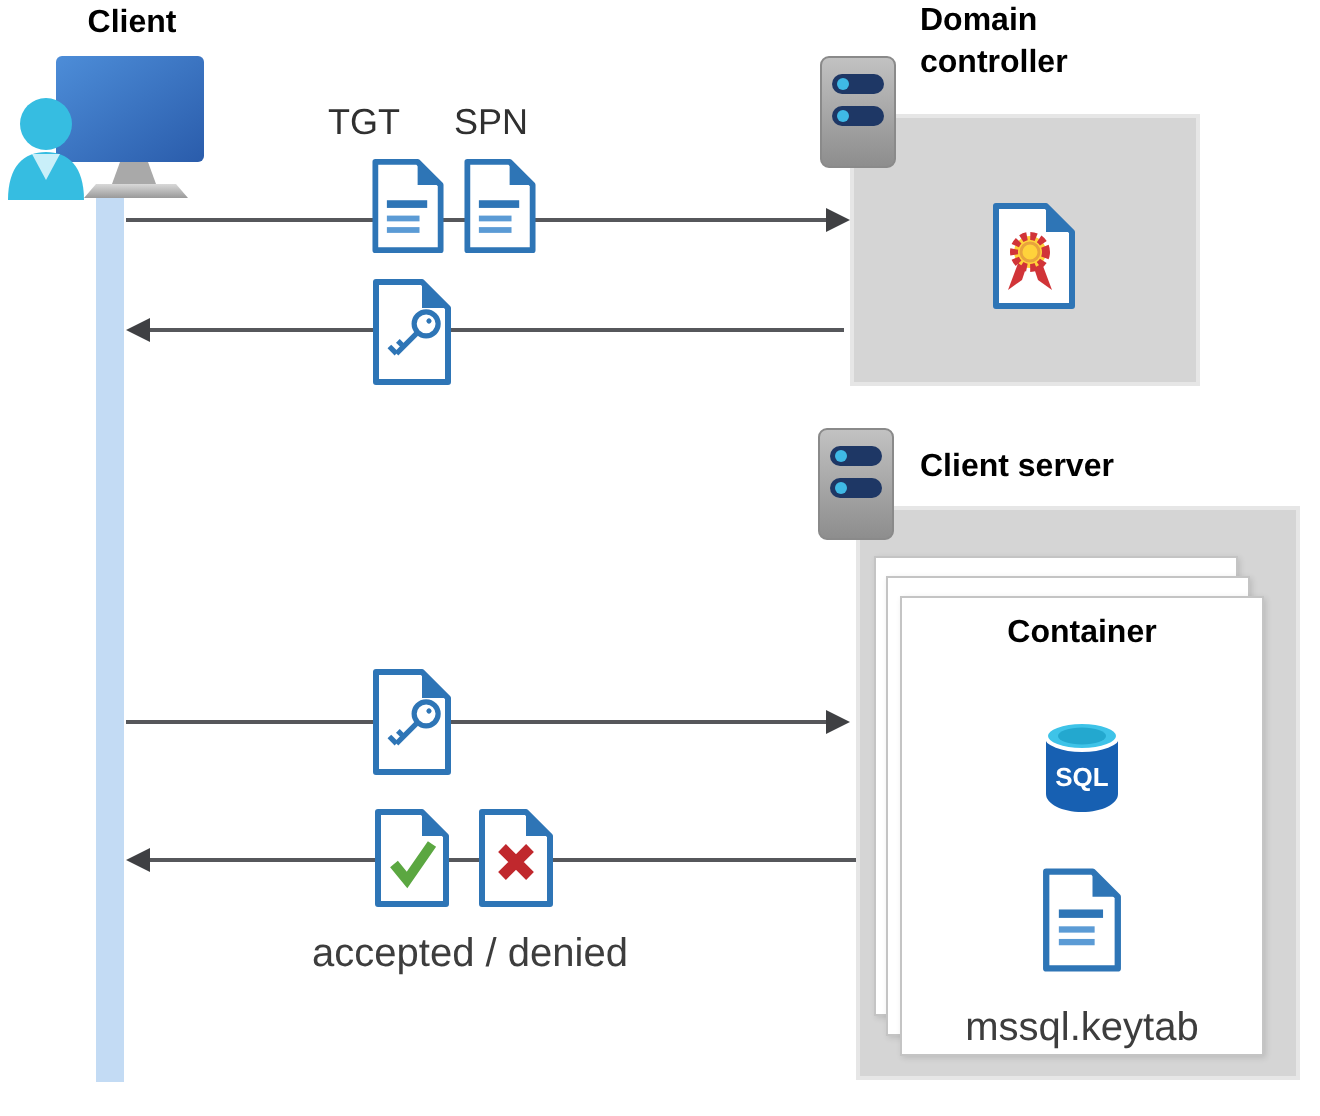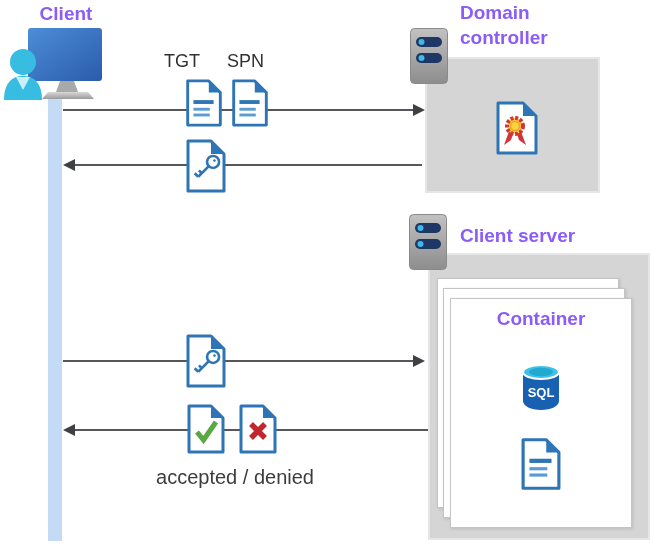--- a/index.html
+++ b/index.html
@@ -1,21 +1,21 @@
 <!DOCTYPE html>
 <html><head>
 <meta charset="utf-8">
 <style>
   html,body{margin:0;padding:0;background:#fff;}
   .canvas{
     position:relative;width:660px;height:558px;background:#fff;overflow:hidden;
     font-family:"Liberation Sans",sans-serif;
   }
   .abs{position:absolute;}
-  .heading{font-weight:bold;font-size:19px;color:#8b5cf6;line-height:1.3;}
+  .heading{font-weight:bold;font-size:16px;color:#000000;line-height:1.3;}
   .small-label{font-size:18px;color:#303030;}
   .big-label{font-size:20px;color:#3d3d3d;text-align:center;}
   .gray-box{background:#d5d5d5;border:2px solid #e6e6e6;box-sizing:border-box;z-index:1;}
   .lifeline{background:#c3dbf4;z-index:2;}
   .arrow-line{height:2px;background:#56575b;z-index:3;}
   .arrow-head{width:0;height:0;z-index:3;}
   .arrow-head.right{border-top:6px solid transparent;border-bottom:6px solid transparent;border-left:12px solid #3f4043;}
   .arrow-head.left{border-top:6px solid transparent;border-bottom:6px solid transparent;border-right:12px solid #3f4043;}
   .icon{z-index:4;}
   .page{
@@ -160,20 +160,21 @@
     </div>
     <div class="icon" style="margin-top:15px;">
       <svg width="40" height="54" viewBox="0 0 38 50">
         <path d="M2,2 H24 L36,14 V48 H2 Z" fill="#fff" stroke="#2e75b6" stroke-width="3" stroke-linejoin="round"></path>
         <polygon points="24,2 24,14 36,14" fill="#2e75b6"></polygon>
         <rect x="8" y="20" width="21" height="4" fill="#2e75b6"></rect>
         <rect x="8" y="28" width="17" height="3" fill="#5b9bd5"></rect>
         <rect x="8" y="34" width="17" height="3" fill="#5b9bd5"></rect>
       </svg>
     </div>
+    <div class="big-label" style="margin-top:5px;">mssql.keytab</div>
   </div>
 
   <div class="abs arrow-line" style="left:63px;top:360px;width:350px;"></div>
   <div class="abs arrow-head right" style="left:413px;top:355px;"></div>
 
   <div class="abs arrow-line" style="left:75px;top:429px;width:353px;"></div>
   <div class="abs arrow-head left" style="left:63px;top:424px;"></div>
 
   <div class="abs icon" style="left:186px;top:334px;">
     <svg width="40" height="54" viewBox="0 0 40 54">

